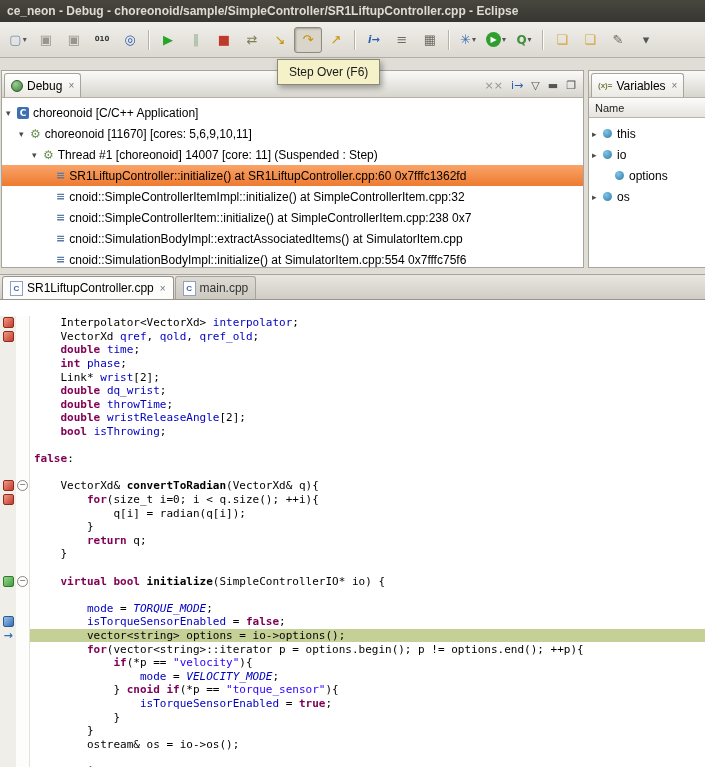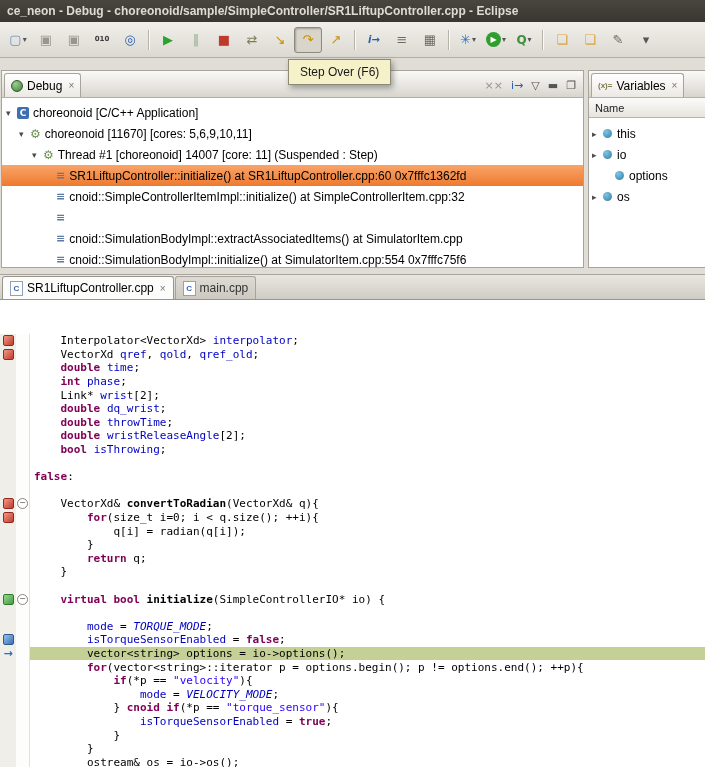--- a/index.html
+++ b/index.html
@@ -21,21 +21,21 @@
   .tb-glyph{font-family:"DejaVu Sans",sans-serif;font-size:13px;line-height:1;}
   .tb-dd{font-family:"DejaVu Sans",sans-serif;font-size:8px;color:#555;margin-left:1px;}
   .tb-sep{width:0;height:20px;border-left:1px solid #b6b1a9;border-right:1px solid #fbfaf8;margin:0 4px;}
   [data-name="binary-console-button"] .tb-glyph{font-size:7px;font-weight:bold;}
   [data-name="run-button"] .tb-glyph{background:#2f9e2f;border-radius:50%;width:15px;height:15px;
     line-height:15px;font-size:8px;text-align:center;}
   [data-name="external-tools-button"] .tb-glyph{font-weight:bold;font-size:12px;}
   [data-name="instruction-stepping-button"] .tb-glyph{font-size:10px;font-style:italic;font-weight:bold;}
 
   
-  #tooltip{position:absolute;left:288px;top:59px;background:#f5f1c9;border:1px solid #8c8a74;
+  #tooltip{position:absolute;left:277px;top:59px;background:#f5f1c9;border:1px solid #8c8a74;
     padding:5px 11px;font-size:12px;color:#1a1a1a;box-shadow:2px 3px 6px rgba(0,0,0,.35);
     z-index:60;white-space:nowrap;}
 
   
   #views{position:absolute;top:70px;left:0;width:622px;height:198px;}
   .panel{position:absolute;top:0;bottom:0;background:#fff;border:1px solid #a9a49b;
     display:flex;flex-direction:column;box-sizing:border-box;}
   #debug-view{left:1px;width:583px;}
   #variables-view{left:588px;width:134px;}
   .view-header{height:26px;background:linear-gradient(#fbfaf8,#d8d5ce);border-bottom:1px solid #b3aea6;
@@ -76,21 +76,21 @@
     flex-direction:column;background:#fff;border-top:1px solid #a9a49b;}
   #editor-tabs{height:24px;background:linear-gradient(#e8e6e0,#d0cdc6);border-bottom:1px solid #9a958c;
     display:flex;align-items:flex-end;padding-left:2px;flex:none;}
   .ed-tab{height:22px;display:flex;align-items:center;gap:4px;padding:0 7px;font-size:12px;
     border:1px solid #9a958c;border-bottom:none;border-radius:3px 3px 0 0;margin-right:1px;white-space:nowrap;}
   .ed-tab.active{background:#fcfcfb;color:#000;}
   .ed-tab.inactive{background:linear-gradient(#dedbd4,#ccc9c1);color:#333;border-color:#a8a39a;}
   .file-icon{width:11px;height:13px;background:#fff;border:1px solid #8fa0c0;font-size:8px;color:#3a5fae;
     display:flex;align-items:center;justify-content:center;font-weight:bold;flex:none;}
 
-  #code{flex:1;overflow:hidden;font-family:"DejaVu Sans Mono",monospace;font-size:11px;padding-top:16px;margin-top:18px;}
+  #code{flex:1;overflow:hidden;font-family:"DejaVu Sans Mono",monospace;font-size:11px;padding-top:16px;}
   .code-line{height:13.6px;display:flex;align-items:stretch;}
   .ann{width:16px;background:#f0eee8;flex:none;display:flex;align-items:center;justify-content:center;}
   .foldcol{width:13px;background:#fdfdfb;border-right:1px solid #e3e1da;flex:none;
     display:flex;align-items:center;justify-content:center;}
   .txt{flex:1;display:flex;align-items:center;padding-left:4px;}
   .txt span{white-space:pre;}
   .code-line.hl .txt{background:#c5d096;}
   .mk{display:inline-block;}
   .mk-red{width:9px;height:9px;border-radius:2px;background:linear-gradient(135deg,#f09a8a,#c23b2a);border:1px solid #93281c;}
   .mk-green{width:9px;height:9px;border-radius:2px;background:linear-gradient(135deg,#9ad68f,#3f9e3f);border:1px solid #2d7a2d;}
@@ -234,20 +234,21 @@
             <span class="tree-text" data-name="stack-row-label">SR1LiftupController::initialize() at SR1LiftupController.cpp:60 0x7fffc1362fd</span>
           </div>
           <div class="tree-row" data-name="debug-stack-row" style="padding-left: 43px;">
             <span class="expander" data-name="no-expander"></span>
             <span class="ti ti-frame" data-name="frame-icon">≡</span>
             <span class="tree-text" data-name="stack-row-label">cnoid::SimpleControllerItemImpl::initialize() at SimpleControllerItem.cpp:32</span>
           </div>
           <div class="tree-row" data-name="debug-stack-row" style="padding-left: 43px;">
             <span class="expander" data-name="no-expander"></span>
             <span class="ti ti-frame" data-name="frame-icon">≡</span>
+            <span class="tree-text" data-name="stack-row-label">cnoid::SimpleControllerItem::initialize() at SimpleControllerItem.cpp:238 0x7</span>
           </div>
           <div class="tree-row" data-name="debug-stack-row" style="padding-left: 43px;">
             <span class="expander" data-name="no-expander"></span>
             <span class="ti ti-frame" data-name="frame-icon">≡</span>
             <span class="tree-text" data-name="stack-row-label">cnoid::SimulationBodyImpl::extractAssociatedItems() at SimulatorItem.cpp</span>
           </div>
           <div class="tree-row" data-name="debug-stack-row" style="padding-left: 43px;">
             <span class="expander" data-name="no-expander"></span>
             <span class="ti ti-frame" data-name="frame-icon">≡</span>
             <span class="tree-text" data-name="stack-row-label">cnoid::SimulationBodyImpl::initialize() at SimulatorItem.cpp:554 0x7fffc75f6</span>

